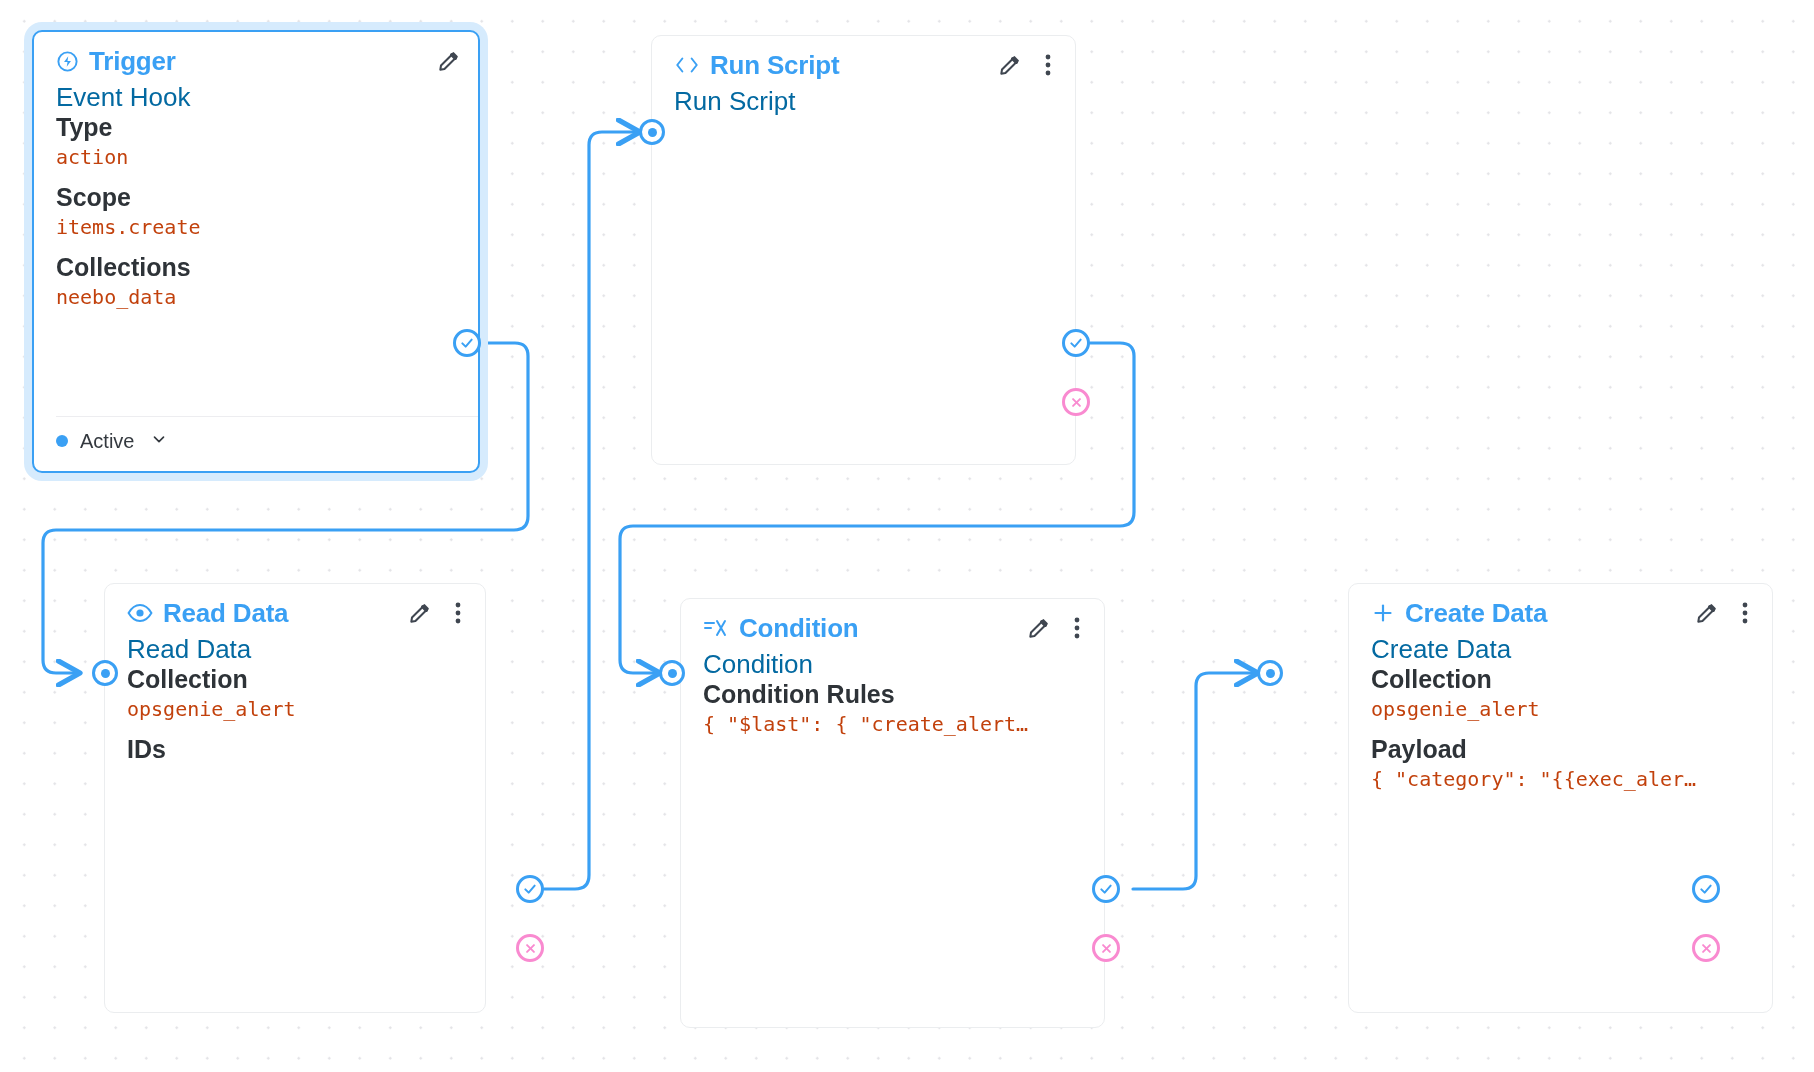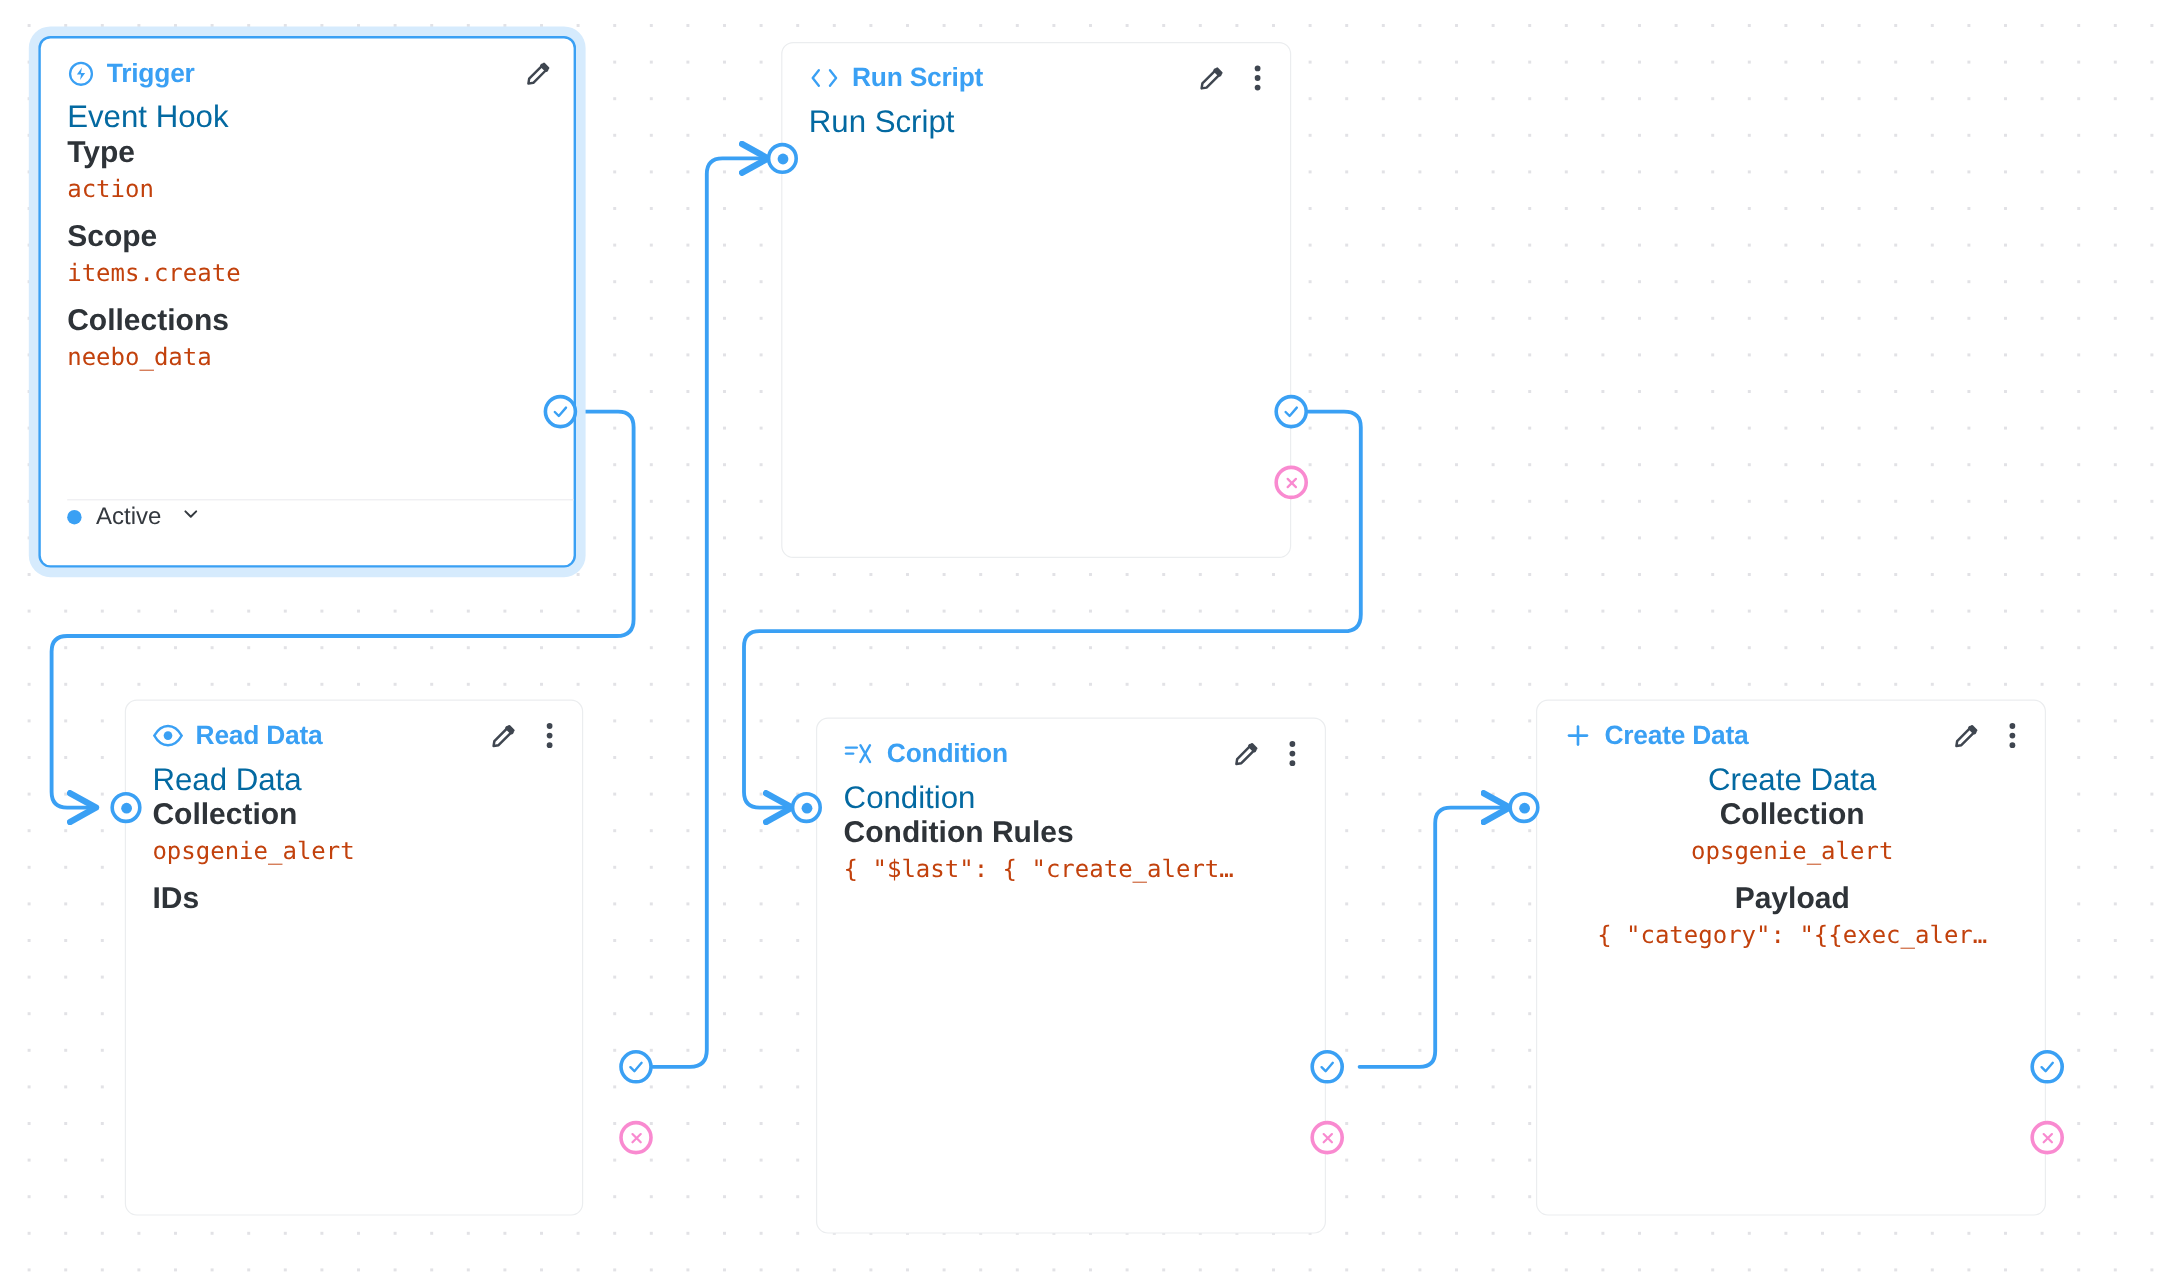--- a/index.html
+++ b/index.html
@@ -48,21 +48,21 @@
     display: flex;
     align-items: center;
     height: 36px;
     padding: 22px 16px 0 22px;
     box-sizing: border-box;
   }
   .node-title {
     display: flex;
     align-items: center;
     gap: 10px;
-    font-size: 22px;
+    font-size: 26px;
     font-weight: bold;
     color: #3aa0f4;
     letter-spacing: -0.2px;
     line-height: 1;
   }
   .node-title .ttxt { position: relative; top: 0px; }
   .head-actions {
     margin-left: auto;
     display: flex;
     align-items: center;
@@ -208,21 +208,21 @@
       <div class="field-label">Type</div>
       <div class="field-value">action</div>
       <div class="spacer-8"></div>
       <div class="field-label">Scope</div>
       <div class="field-value">items.create</div>
       <div class="spacer-8"></div>
       <div class="field-label">Collections</div>
       <div class="field-value">neebo_data</div>
     </div>
     <div class="node-divider" style="position:absolute; left:22px; right:0; bottom:54px;"></div>
-    <div class="status-row" style="position:absolute; left:0; right:0; bottom:13px;align-items:center;">
+    <div class="status-row" style="position:absolute; left:0; right:0; bottom:3px;align-items:center;">
       <span class="status-dot"></span>
       <span>Active</span>
       <span class="chev">
         <svg width="18" height="18" viewBox="0 0 24 24" fill="none" stroke="#34393f" stroke-width="2.2" stroke-linecap="round" stroke-linejoin="round">
           <path d="M6 9.5 L12 15.5 L18 9.5"></path>
         </svg>
       </span>
     </div>
   </div>
 
@@ -323,21 +323,21 @@
         </span>
       </div>
     </div>
     <div class="node-body">
       <div class="field-title">Condition</div>
       <div class="field-label">Condition Rules</div>
       <div class="field-value">{ "$last": { "create_alert…</div>
     </div>
   </div>
 
-  <div class="node" style="left:1280px; top:583px; width:425px; height:430px;text-align:center;">
+  <div class="node" style="left:1348px; top:583px; width:425px; height:430px;">
     <div class="node-head">
       <div class="node-title">
         <span style="display:inline-flex;">
           <svg width="24" height="24" viewBox="0 0 24 24" fill="none" stroke="#3aa0f4" stroke-width="2.2" stroke-linecap="round">
             <path d="M12 4.5 V19.5"></path>
               <path d="M4.5 12 H19.5"></path>
           </svg>
         </span>
         <span class="ttxt">Create Data</span>
       </div>

